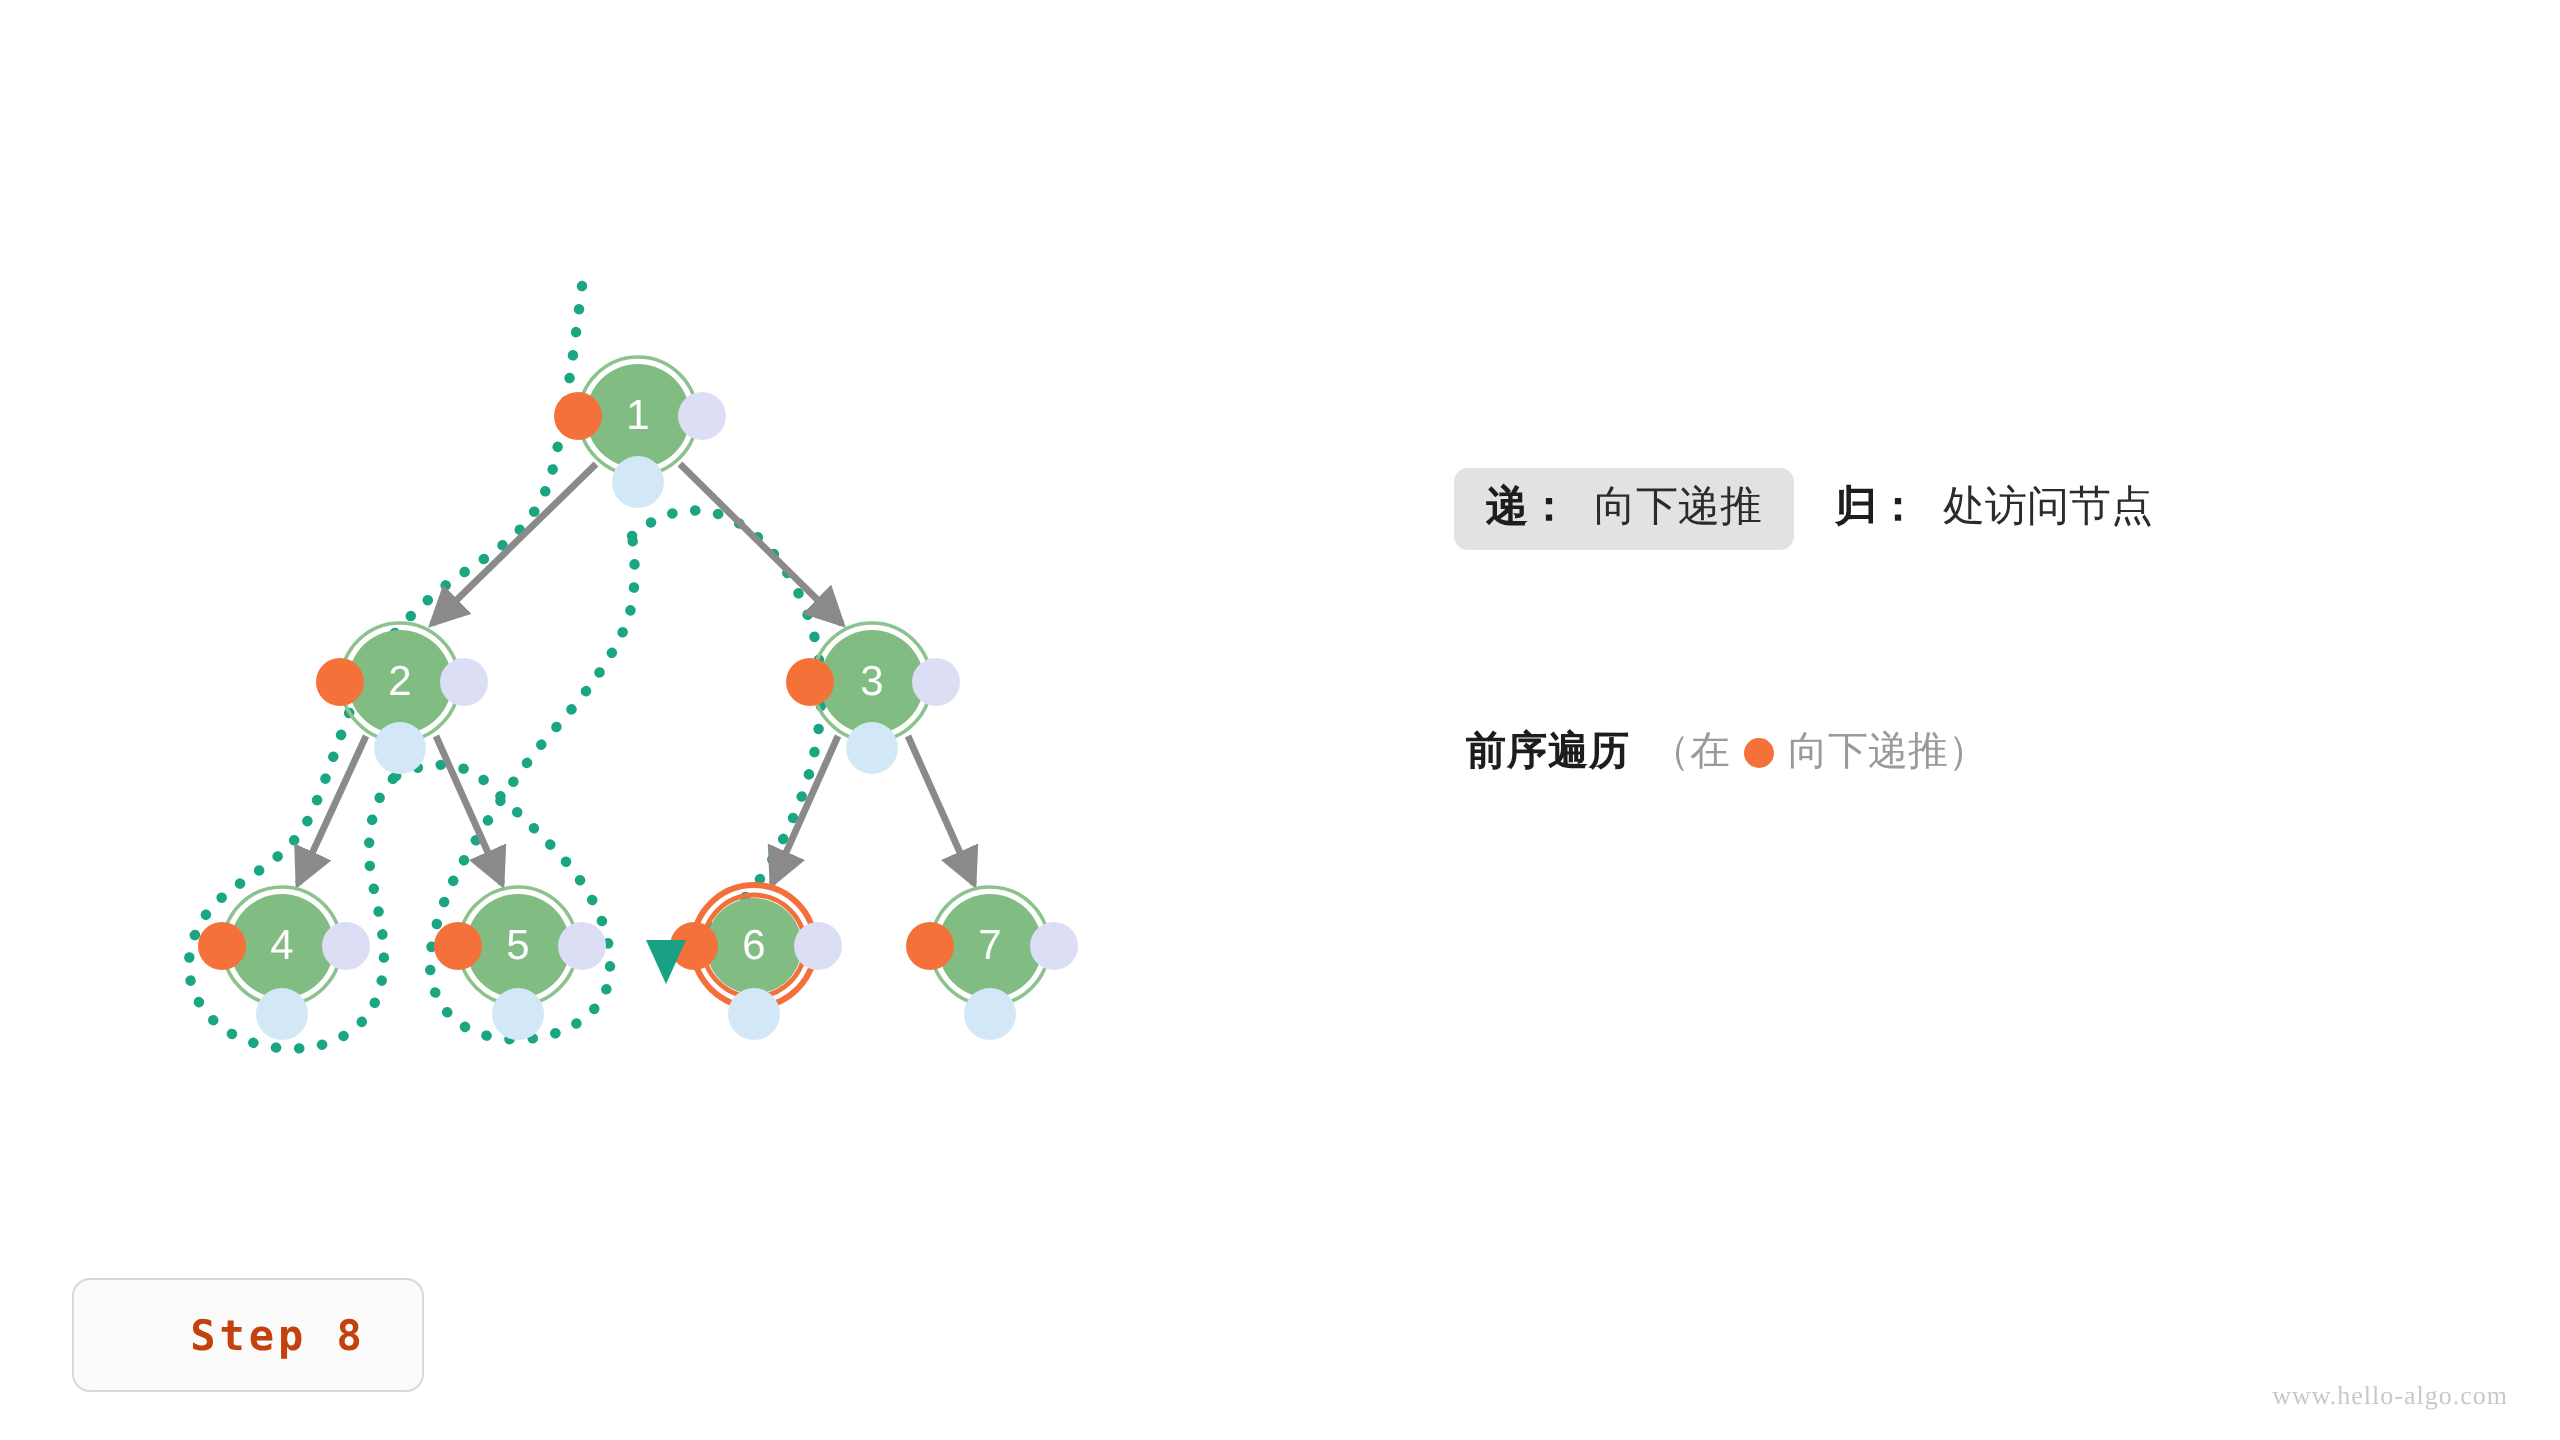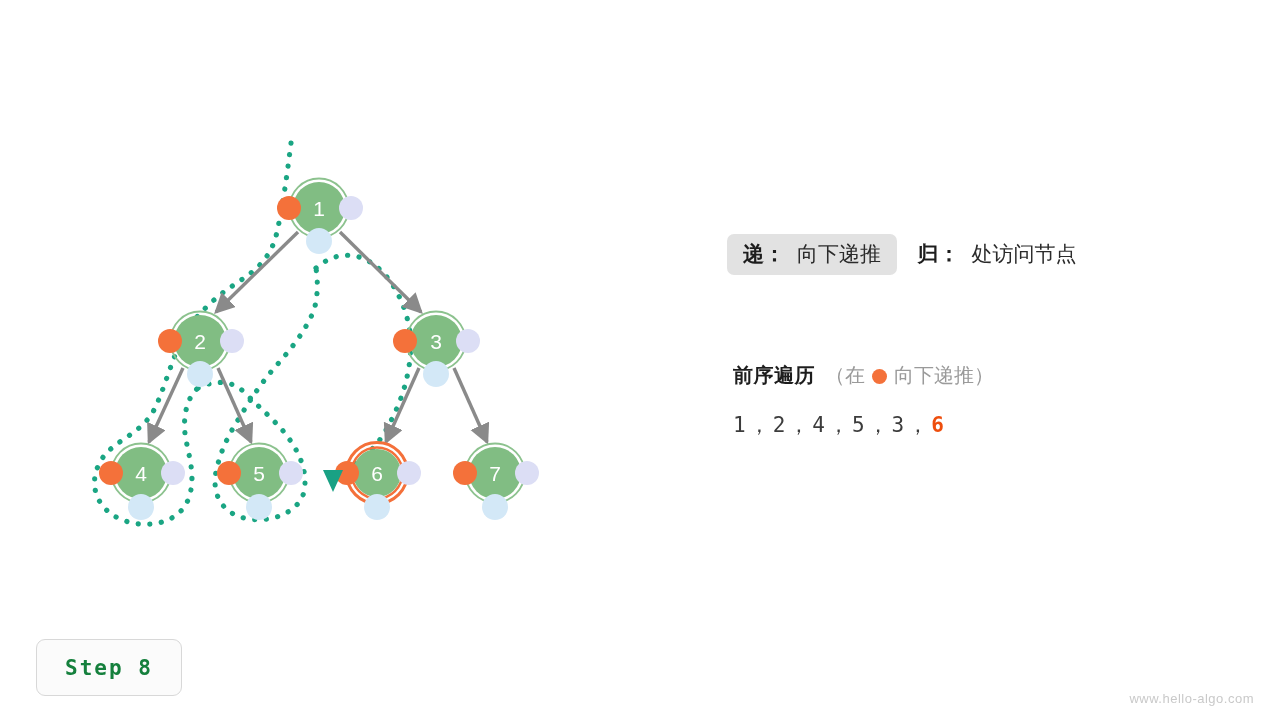--- a/index.html
+++ b/index.html
@@ -127,30 +127,31 @@
     height: 55px;
     border: 1px solid #d8d8d8;
     border-radius: 9px;
     background: #fbfbfb;
     display: flex;
     align-items: center;
     justify-content: center;
     font-family: "DejaVu Sans Mono", "Liberation Mono", monospace;
     font-size: 21px;
     font-weight: bold;
-    color: #15803d;
+    color: #c2410c;
     letter-spacing: 2px;
+    padding-left: 30px;
   }
 
   
   #watermark {
     position: absolute;
     right: 26px;
     bottom: 14px;
-    font-family: Liberation Sans, sans-serif;
+    font-family: Liberation Serif, serif;
     font-size: 13px;
     color: #c9c9c9;
     letter-spacing: 0.5px;
     text-align: center;
   }
 </style>
 </head>
 <body>
 
 <div id="stage">
@@ -281,23 +282,20 @@
     </div>
   </div>
 
   <div id="order-block">
     <div id="order-title">
       <span class="strong">前序遍历</span>
       <span class="muted">（在</span>
       <span class="inline-dot"></span>
       <span class="muted" style="margin-left:0">向下递推）</span>
     </div>
-    <div id="order-values">
-      <span>1，2，4，5，3，</span><span class="current">6</span>
-    </div>
   </div>
 
   <div id="step-badge">
     <span>Step 8</span>
   </div>
 
   <div id="watermark">
     <span>www.hello-algo.com</span>
   </div>
 

